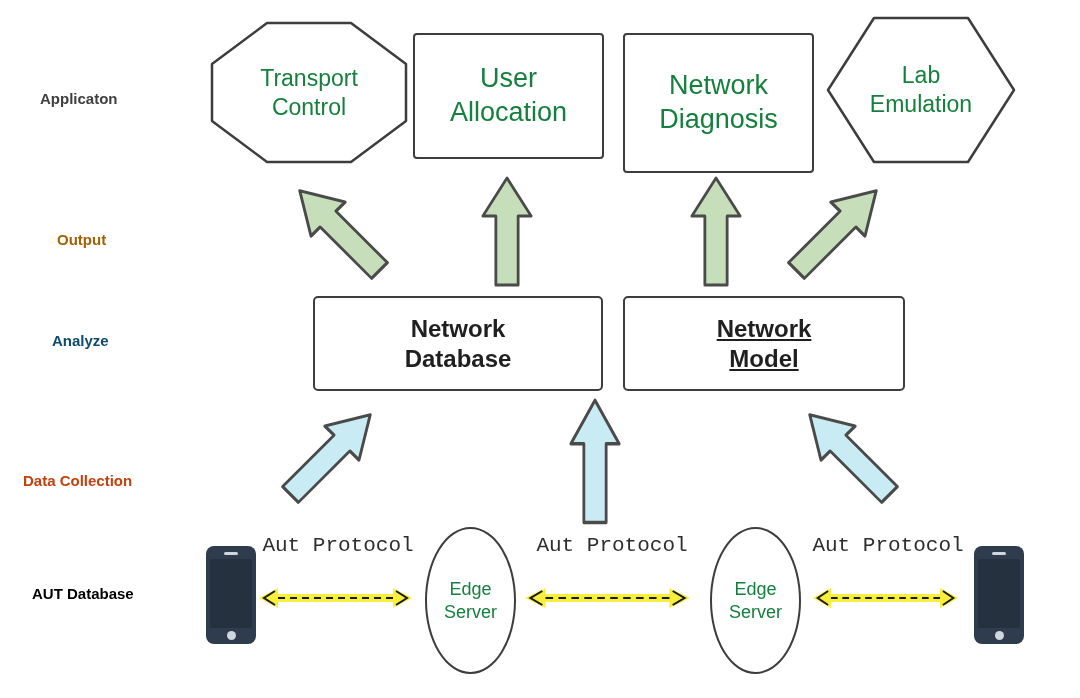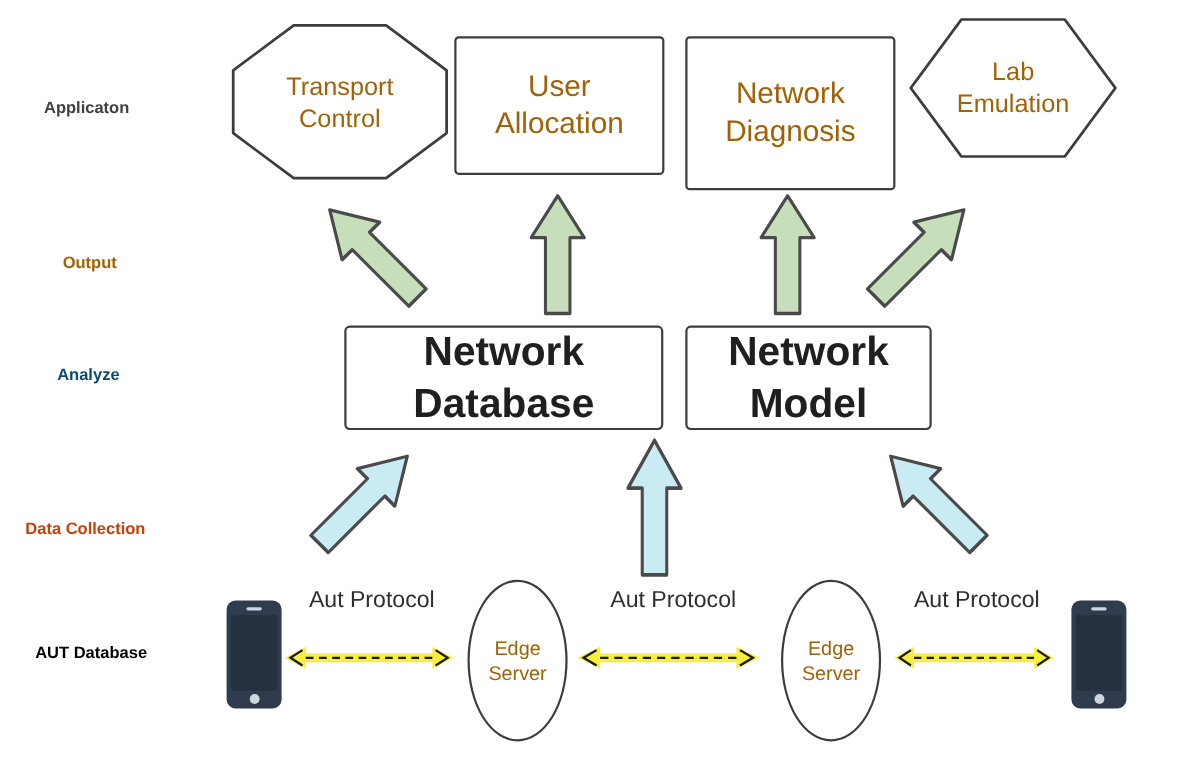--- a/index.html
+++ b/index.html
@@ -5,39 +5,39 @@
   html,body{margin:0;padding:0;background:#ffffff;}
   .canvas{
     position:relative;width:1080px;height:698px;background:#ffffff;
     font-family:"Liberation Sans", sans-serif;overflow:hidden;
   }
   .layer-label{
     position:absolute;font-size:15px;font-weight:bold;white-space:nowrap;color:#000;
   }
   .node{
     position:absolute;display:flex;align-items:center;justify-content:center;
-    text-align:center;color:#a16207;box-sizing:border-box;
+    text-align:center;color:#15803d;box-sizing:border-box;
   }
   .node-label{position:relative;width:min-content;line-height:1.25;z-index:2;}
   .rect-node{
     border:2.5px solid #3d3d3d;border-radius:4px;background:#ffffff;font-size:27px;
   }
   .big-rect{
     border:2.5px solid #3d3d3d;border-radius:5px;background:#ffffff;
-    font-size:37px;font-weight:bold;color:#1f1f1f;
+    font-size:24px;font-weight:bold;color:#1f1f1f;
   }
   .poly-node{font-size:23px;}
   .shape-svg{position:absolute;inset:0;width:100%;height:100%;z-index:1;}
   .ellipse-node{
     border:2.5px solid #3d3d3d;border-radius:50%;background:#ffffff;font-size:18px;
   }
   .arrow{position:absolute;}
   .protocol-label{
     position:absolute;font-size:21px;color:#2e2e2e;text-align:center;
-    white-space:nowrap;width:160px;
+    white-space:nowrap;width:160px;font-family:Liberation Mono, monospace;
   }
   .phone{
     position:absolute;width:50px;height:98px;background:#2e3c4e;border-radius:8px;
     display:flex;flex-direction:column;align-items:center;
   }
   .phone-speaker{width:14px;height:3px;background:#cfd6dd;border-radius:2px;margin-top:6px;}
   .phone-screen{width:42px;height:69px;background:#263140;margin-top:4px;border-radius:2px;}
   .phone-home{width:9px;height:9px;border-radius:50%;background:#cfd6dd;margin-top:3px;}
 </style>
 </head>
@@ -59,21 +59,21 @@
   </div>
 
   <div class="node rect-node" style="left:413px;top:33px;width:191px;height:126px;">
     <div class="node-label">User Allocation</div>
   </div>
 
   <div class="node rect-node" style="left:623px;top:33px;width:191px;height:140px;">
     <div class="node-label">Network Diagnosis</div>
   </div>
 
-  <div class="node poly-node" style="left:826px;top:16px;width:190px;height:128px;">
+  <div class="node poly-node" style="left:826px;top:16px;width:190px;height:148px;">
     <svg class="shape-svg" viewBox="0 0 190 148" preserveAspectRatio="none">
       <polygon points="48,2 142,2 188,74 142,146 48,146 2,74" fill="#ffffff" stroke="#3d3d3d" stroke-width="2.5" stroke-linejoin="round"></polygon>
     </svg>
     <div class="node-label">Lab Emulation</div>
   </div>
 
   <svg class="arrow" style="left:314px;top:172px;width:52px;height:118px;transform:rotate(-45deg);" viewBox="0 0 56 112" preserveAspectRatio="none">
     <polygon points="28,2 54,40 40,40 40,109 16,109 16,40 2,40" stroke="#4a4a4a" stroke-width="3" stroke-linejoin="round" fill="#c6dfba"></polygon>
   </svg>
   <svg class="arrow" style="left:481px;top:176px;width:52px;height:112px;" viewBox="0 0 56 112" preserveAspectRatio="none">
@@ -82,21 +82,21 @@
   <svg class="arrow" style="left:690px;top:176px;width:52px;height:112px;" viewBox="0 0 56 112" preserveAspectRatio="none">
     <polygon points="28,2 54,40 40,40 40,109 16,109 16,40 2,40" stroke="#4a4a4a" stroke-width="3" stroke-linejoin="round" fill="#c6dfba"></polygon>
   </svg>
   <svg class="arrow" style="left:810px;top:172px;width:52px;height:118px;transform:rotate(45deg);" viewBox="0 0 56 112" preserveAspectRatio="none">
     <polygon points="28,2 54,40 40,40 40,109 16,109 16,40 2,40" stroke="#4a4a4a" stroke-width="3" stroke-linejoin="round" fill="#c6dfba"></polygon>
   </svg>
 
   <div class="node big-rect" style="left:313px;top:296px;width:290px;height:95px;">
     <div class="node-label">Network Database</div>
   </div>
-  <div class="node big-rect" style="left:623px;top:296px;width:224px;height:95px;">
+  <div class="node big-rect" style="left:623px;top:296px;width:282px;height:95px;text-decoration:underline;">
     <div class="node-label">Network Model</div>
   </div>
 
   <svg class="arrow" style="left:304px;top:396px;width:52px;height:118px;transform:rotate(45deg);" viewBox="0 0 56 112" preserveAspectRatio="none">
     <polygon points="28,2 54,40 40,40 40,109 16,109 16,40 2,40" stroke="#4a4a4a" stroke-width="3" stroke-linejoin="round" fill="#c9ebf4"></polygon>
   </svg>
   <svg class="arrow" style="left:569px;top:398px;width:52px;height:128px;" viewBox="0 0 56 112" preserveAspectRatio="none">
     <polygon points="28,2 54,40 40,40 40,109 16,109 16,40 2,40" stroke="#4a4a4a" stroke-width="3" stroke-linejoin="round" fill="#c9ebf4"></polygon>
   </svg>
   <svg class="arrow" style="left:824px;top:396px;width:52px;height:118px;transform:rotate(-45deg);" viewBox="0 0 56 112" preserveAspectRatio="none">

